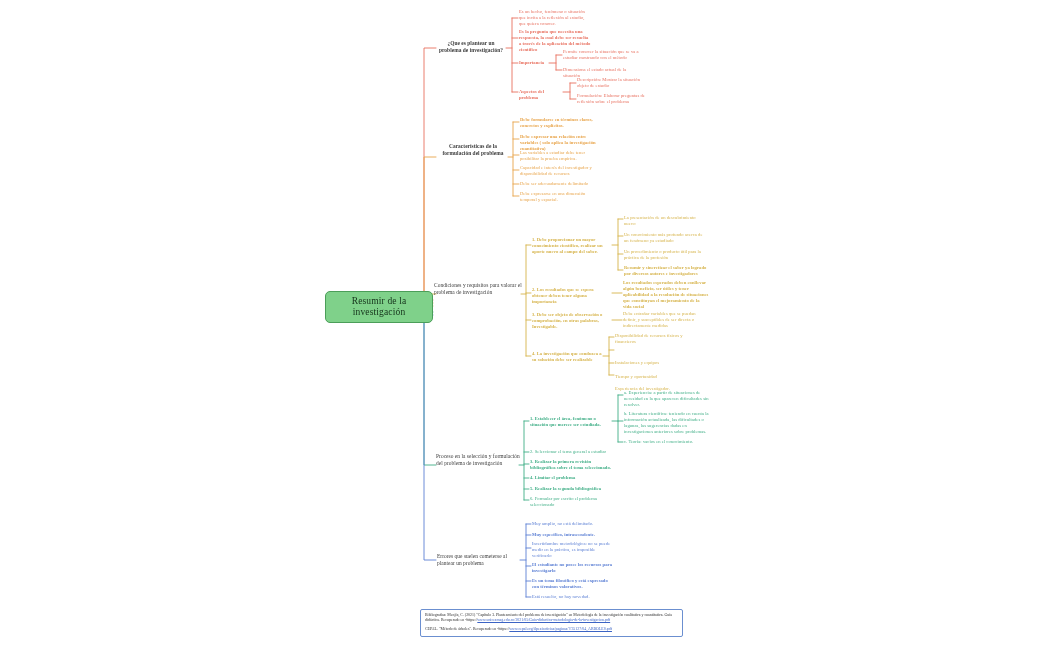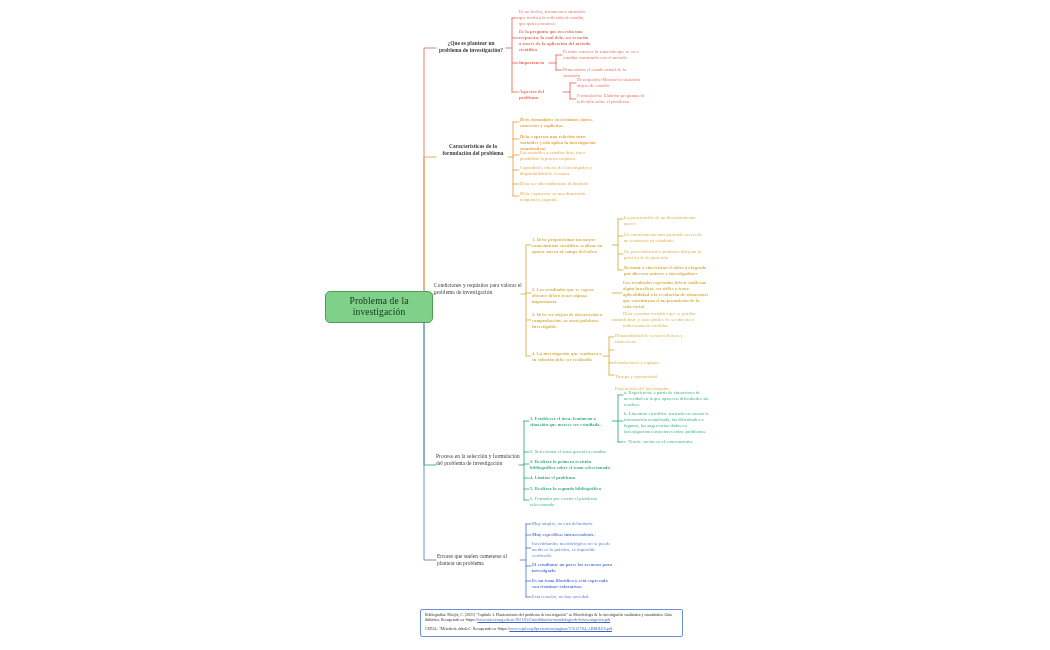--- a/index.html
+++ b/index.html
@@ -165,21 +165,21 @@
       <path d="M526 524 L531 524" stroke="#5b7fd4"></path>
       <path d="M526 535 L531 535" stroke="#5b7fd4"></path>
       <path d="M526 548 L531 548" stroke="#5b7fd4"></path>
       <path d="M526 566 L531 566" stroke="#5b7fd4"></path>
       <path d="M526 581 L531 581" stroke="#5b7fd4"></path>
       <path d="M526 597 L531 597" stroke="#5b7fd4"></path>
     </g>
   </svg>
 
   <div class="root-node">
-    <span>Problema de la investigación</span>
+    <span>Resumir de la investigación</span>
   </div>
 
   <div class="node lvl1 c-red bold" style="left:436px;top:40px;width:70px;">¿Que es plantear un problema de investigación?</div>
 
   <div class="node c-red" style="left:519px;top:9px;width:72px;">Es un hecho, fenómeno o situación que invita a la reflexión al estudio, que quiera conocer.</div>
   <div class="node c-red bold" style="left:519px;top:29px;width:72px;">Es la pregunta que necesita una respuesta, la cual debe ser resuelta a través de la aplicación del método científico</div>
   <div class="node c-red bold" style="left:519px;top:60px;width:30px;">Importancia</div>
   <div class="node c-red" style="left:563px;top:49px;width:78px;">Permite conocer la situación que se va a estudiar mostrando con el método</div>
   <div class="node c-red" style="left:563px;top:67px;width:78px;">Dimensiona el estado actual de la situación</div>
   <div class="node c-red bold" style="left:519px;top:89px;width:44px;">Aspectos del problema</div>

